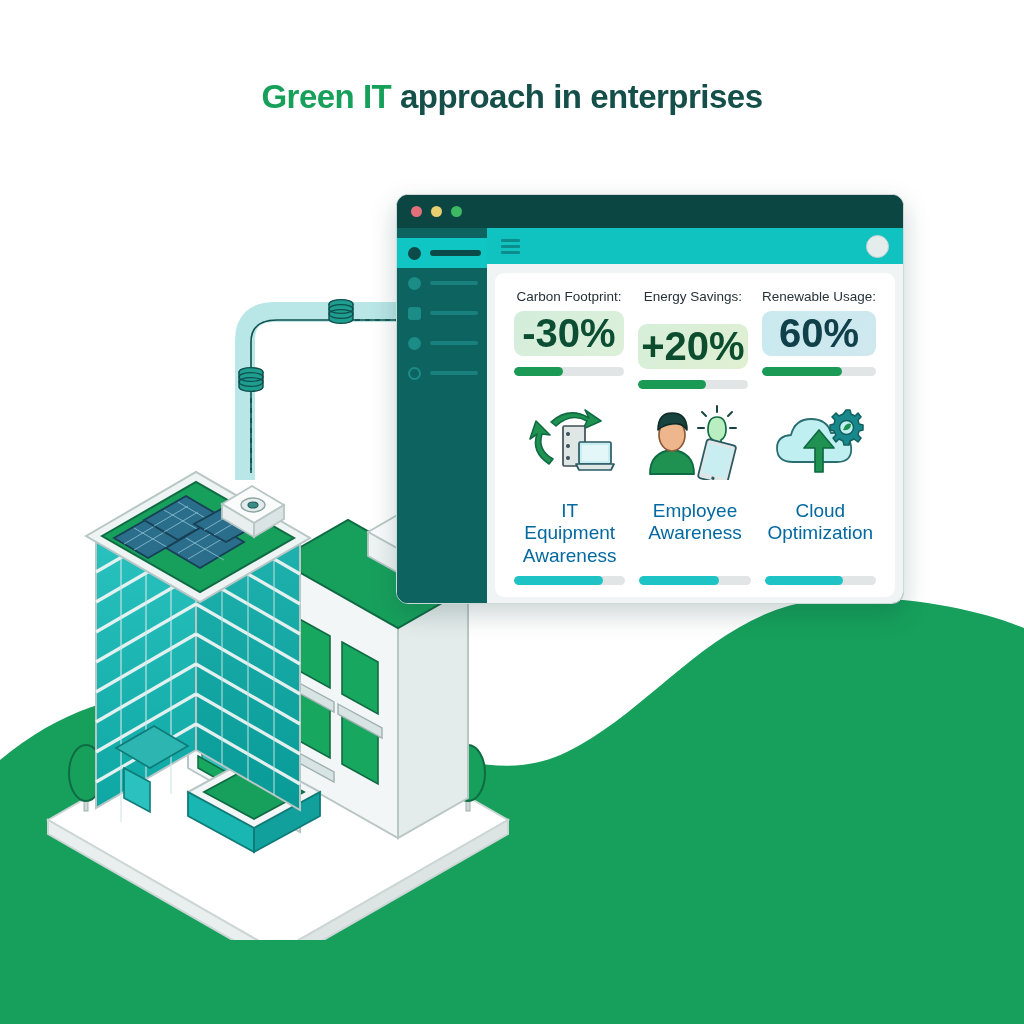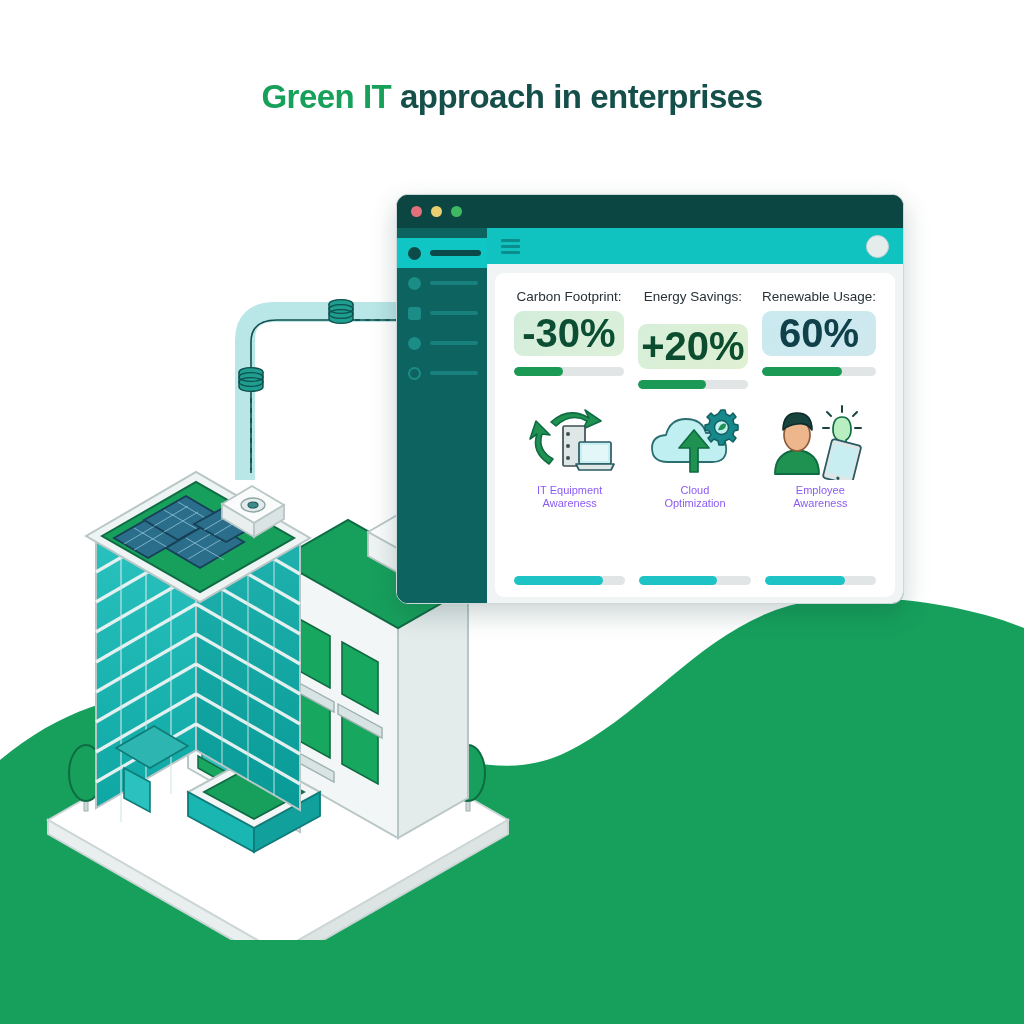--- a/index.html
+++ b/index.html
@@ -103,22 +103,22 @@
   .bar-fill { height:100%; border-radius:6px; }
   .bar-fill.green { background:#1a9a55; }
   .bar-fill.teal  { background:#1ec3c6; }
 
   .features { display:flex; margin-top:14px; flex:1; }
   .feature { flex:1; padding:0 7px; display:flex; flex-direction:column; }
   .feature-icon {
     height:78px; display:flex; align-items:center; justify-content:center;
   }
   .feature-label {
-    font-size:11px; color:#8b5cf6; text-align:center; line-height:1.18;
-    margin-top:3px; font-weight:500;
+    font-size:19px; color:#0369a1; text-align:center; line-height:1.18;
+    margin-top:19px; font-weight:500;
   }
   .feature .bar-track { margin-top:auto; margin-bottom:2px; }
 </style>
 </head>
 <body>
 
 <div class="stage">
 
   <svg class="wave" viewBox="0 0 1024 1024" preserveAspectRatio="none">
     <path d="M0,760 C120,660 240,690 360,730 C470,768 520,780 580,745 C660,700 720,610 820,600 C900,592 980,610 1024,628 L1024,1024 L0,1024 Z" fill="#16a05c"></path>
@@ -403,40 +403,20 @@
                   <span>IT Equipment</span><br><span>Awareness</span>
                 </div>
                 <div class="bar-track">
                   <div class="bar-fill teal" style="width:80%"></div>
                 </div>
               </div>
 
               <div class="feature">
                 <div class="feature-icon">
                   <svg width="98" height="76" viewBox="0 0 98 76">
-                    <path d="M22,58 Q6,58 6,44 Q6,32 20,31 Q24,15 40,15 Q56,15 60,29 Q78,27 80,42 Q82,58 66,58 Z" fill="#bfeff0" stroke="#2a6e72" stroke-width="1.8" stroke-linejoin="round"></path>
-                    <path d="M44,68 L44,44 L33,44 L48,26 L63,44 L52,44 L52,68 Z" fill="#1f9150" stroke="#0f6b43" stroke-width="1.7" stroke-linejoin="round"></path>
-                    <g transform="translate(62,6)">
-                      <path d="M13,0 L17,0 L18,4 L22,6 L25,3 L28,7 L25,10 L26,14 L30,15 L30,20 L26,21 L25,25 L28,28 L25,32 L21,29 L17,31 L16,35 L11,35 L10,31 L6,29 L3,32 L0,28 L3,25 L1,21 L-3,20 L-3,15 L1,14 L2,10 L-1,7 L3,3 L6,6 L10,4 Z" fill="#17898c" stroke="#12605f" stroke-width="1.5" stroke-linejoin="round"></path>
-                      <circle cx="13.5" cy="17.5" r="7" fill="#bfeff0" stroke="#12605f" stroke-width="1.5"></circle>
-                      <path d="M10,20 Q13,12 18,14 Q18,21 10,20 Z" fill="#1f9150" stroke="none"></path>
-                    </g>
-                  </svg>
-                </div>
-                <div class="feature-label">
-                  <span>Cloud</span><br><span>Optimization</span>
-                </div>
-                <div class="bar-track">
-                  <div class="bar-fill teal" style="width:70%"></div>
-                </div>
-              </div>
-
-              <div class="feature">
-                <div class="feature-icon">
-                  <svg width="98" height="76" viewBox="0 0 98 76">
                     <path d="M4,70 Q4,48 26,46 Q48,48 48,70 Z" fill="#1f9150" stroke="#0f6b43" stroke-width="1.8" stroke-linejoin="round"></path>
                     <ellipse cx="26" cy="31" rx="13" ry="16" fill="#edb68c" stroke="#8d5b38" stroke-width="1.7"></ellipse>
                     <path d="M12,26 Q12,9 26,9 Q41,9 41,26 Q36,18 26,20 Q17,21 12,26 Z" fill="#18433f" stroke="#0d2b29" stroke-width="1.6" stroke-linejoin="round"></path>
                     <g>
                       <path d="M62,26 Q62,13 71,13 Q80,13 80,26 Q80,33 75,36 L75,41 L67,41 L67,36 Q62,33 62,26 Z" fill="#b8eec0" stroke="#0f6b43" stroke-width="1.7" stroke-linejoin="round"></path>
                       <rect x="67" y="42" width="8" height="4" fill="#dfe6e6" stroke="#5d6e6e" stroke-width="1.4"></rect>
                       <g stroke="#17443f" stroke-width="2" stroke-linecap="round">
                         <line x1="71" y1="2" x2="71" y2="8"></line>
                         <line x1="56" y1="8" x2="60" y2="12"></line>
                         <line x1="86" y1="8" x2="82" y2="12"></line>
@@ -452,20 +432,40 @@
                   </svg>
                 </div>
                 <div class="feature-label">
                   <span>Employee</span><br><span>Awareness</span>
                 </div>
                 <div class="bar-track">
                   <div class="bar-fill teal" style="width:72%"></div>
                 </div>
               </div>
 
+              <div class="feature">
+                <div class="feature-icon">
+                  <svg width="98" height="76" viewBox="0 0 98 76">
+                    <path d="M22,58 Q6,58 6,44 Q6,32 20,31 Q24,15 40,15 Q56,15 60,29 Q78,27 80,42 Q82,58 66,58 Z" fill="#bfeff0" stroke="#2a6e72" stroke-width="1.8" stroke-linejoin="round"></path>
+                    <path d="M44,68 L44,44 L33,44 L48,26 L63,44 L52,44 L52,68 Z" fill="#1f9150" stroke="#0f6b43" stroke-width="1.7" stroke-linejoin="round"></path>
+                    <g transform="translate(62,6)">
+                      <path d="M13,0 L17,0 L18,4 L22,6 L25,3 L28,7 L25,10 L26,14 L30,15 L30,20 L26,21 L25,25 L28,28 L25,32 L21,29 L17,31 L16,35 L11,35 L10,31 L6,29 L3,32 L0,28 L3,25 L1,21 L-3,20 L-3,15 L1,14 L2,10 L-1,7 L3,3 L6,6 L10,4 Z" fill="#17898c" stroke="#12605f" stroke-width="1.5" stroke-linejoin="round"></path>
+                      <circle cx="13.5" cy="17.5" r="7" fill="#bfeff0" stroke="#12605f" stroke-width="1.5"></circle>
+                      <path d="M10,20 Q13,12 18,14 Q18,21 10,20 Z" fill="#1f9150" stroke="none"></path>
+                    </g>
+                  </svg>
+                </div>
+                <div class="feature-label">
+                  <span>Cloud</span><br><span>Optimization</span>
+                </div>
+                <div class="bar-track">
+                  <div class="bar-fill teal" style="width:70%"></div>
+                </div>
+              </div>
+
             </div>
           </div>
         </div>
 
       </div>
     </div>
   </div>
 
 </div>
 

